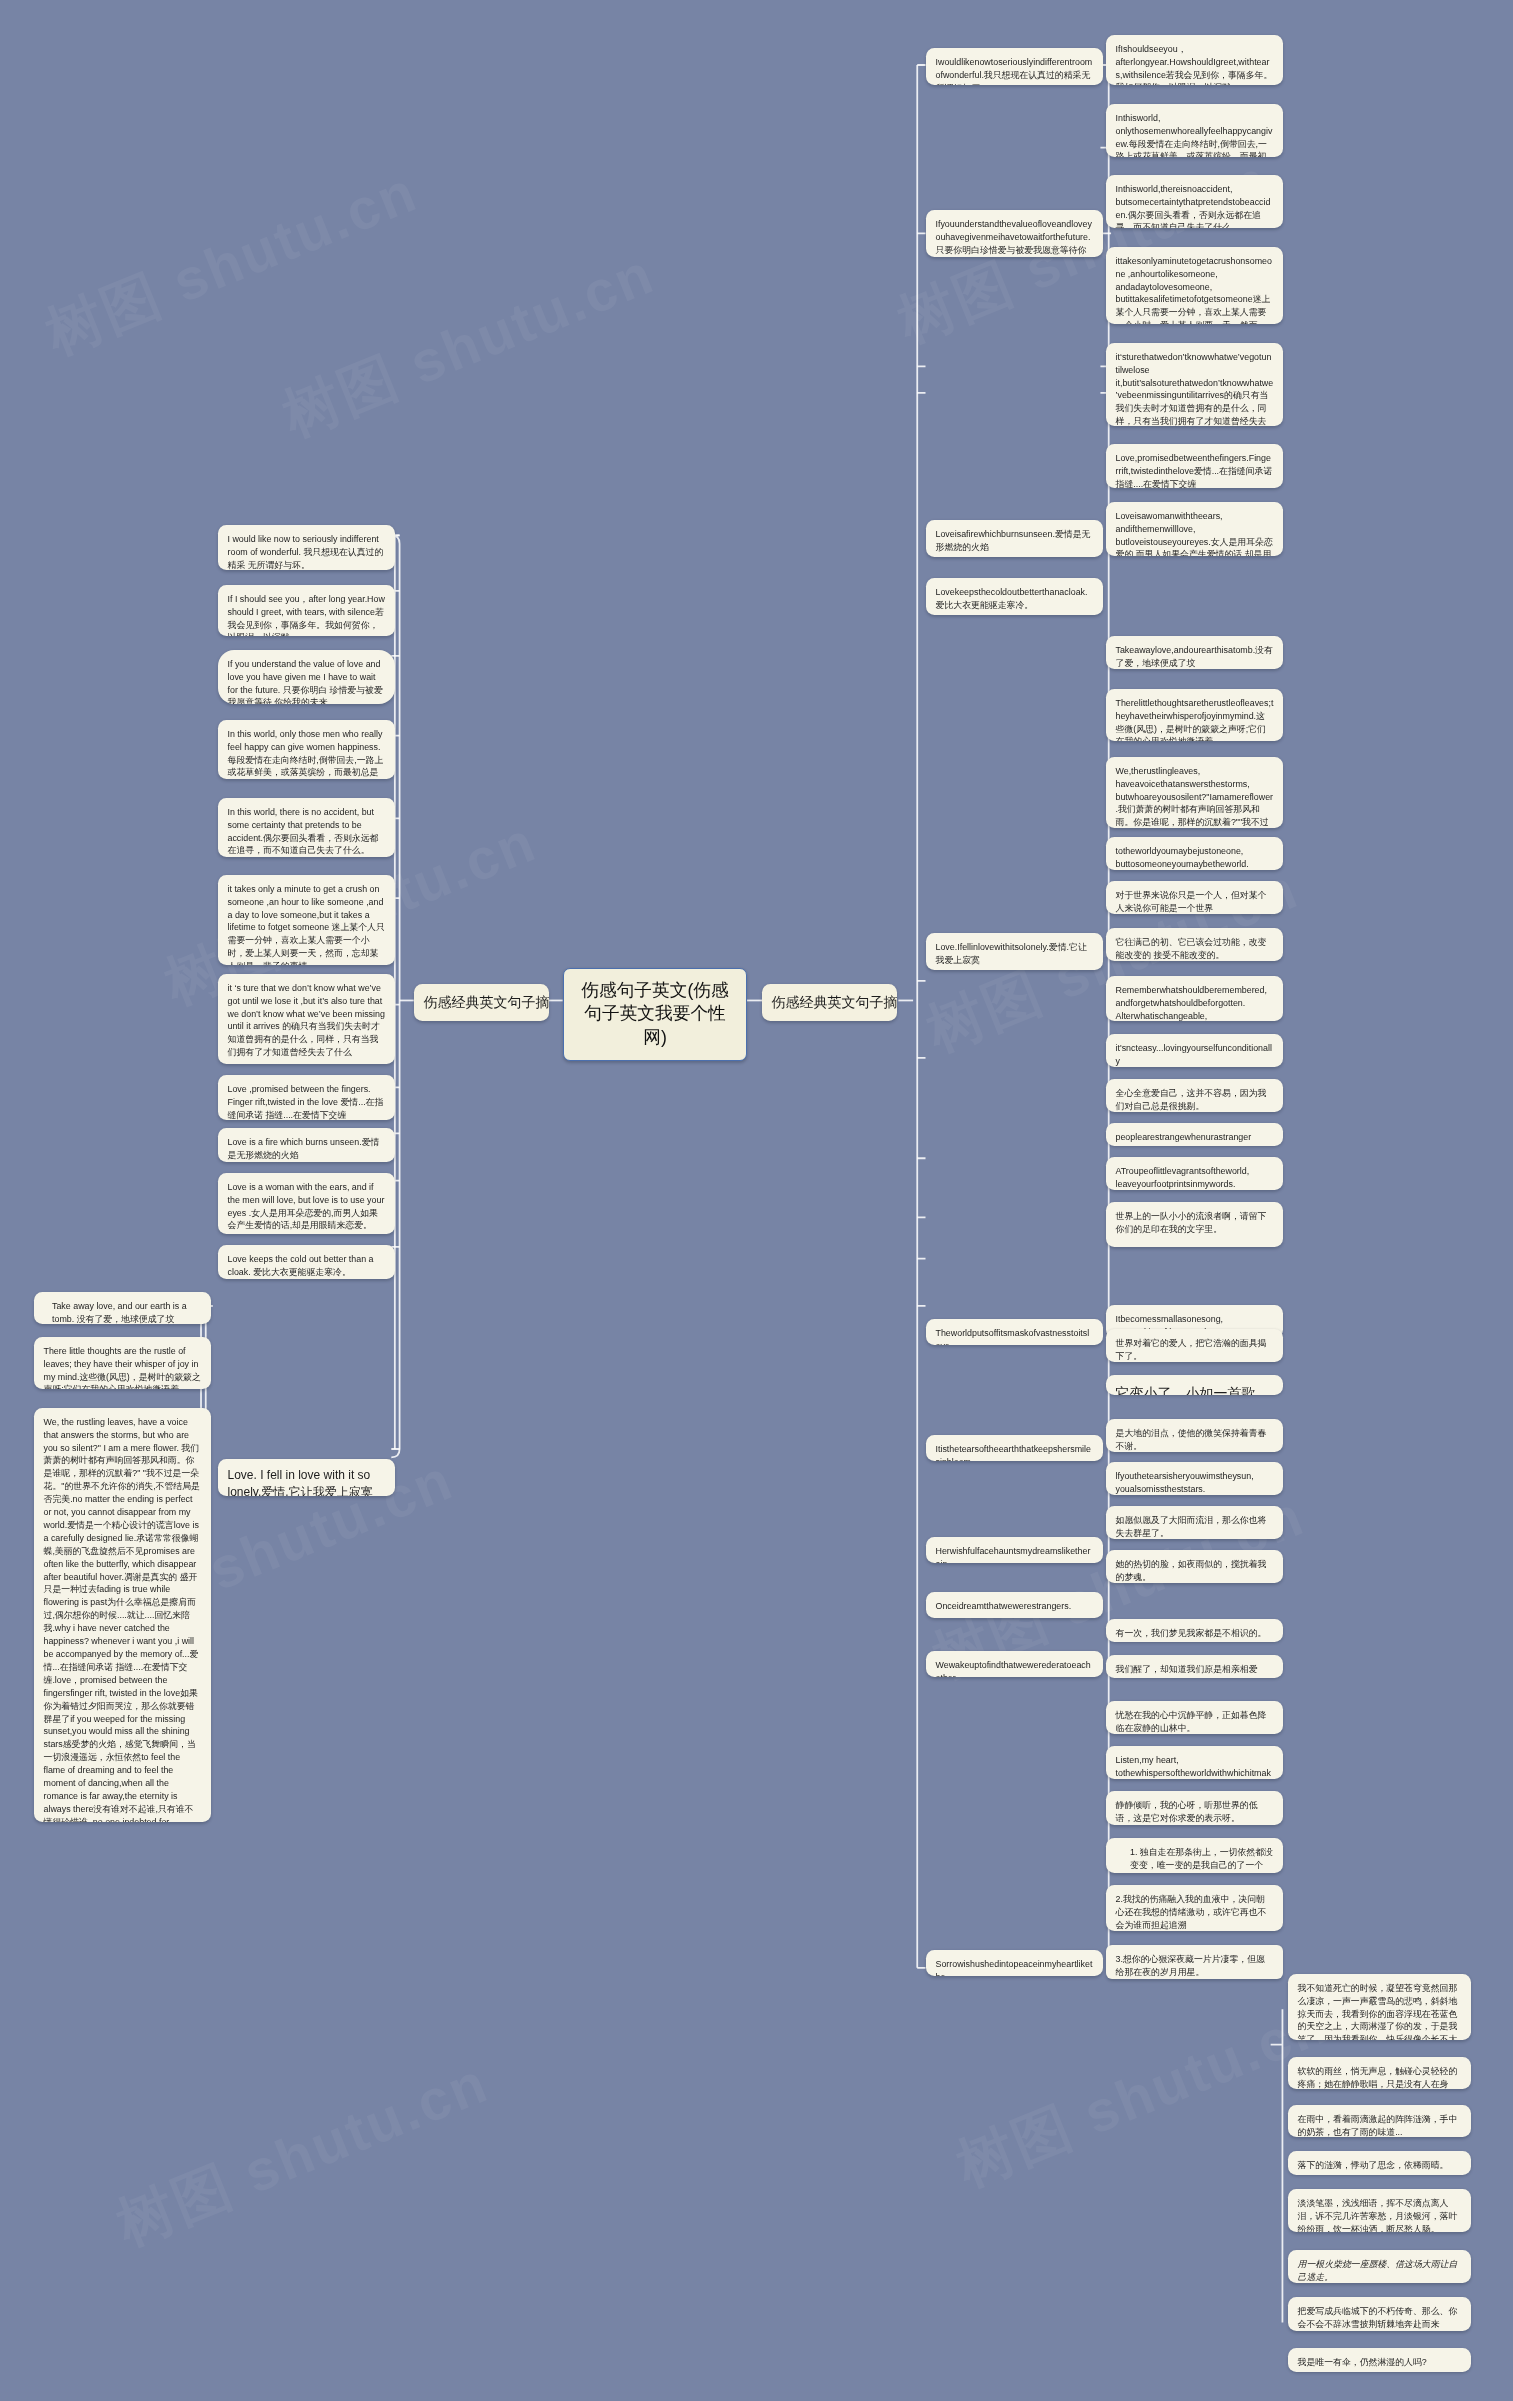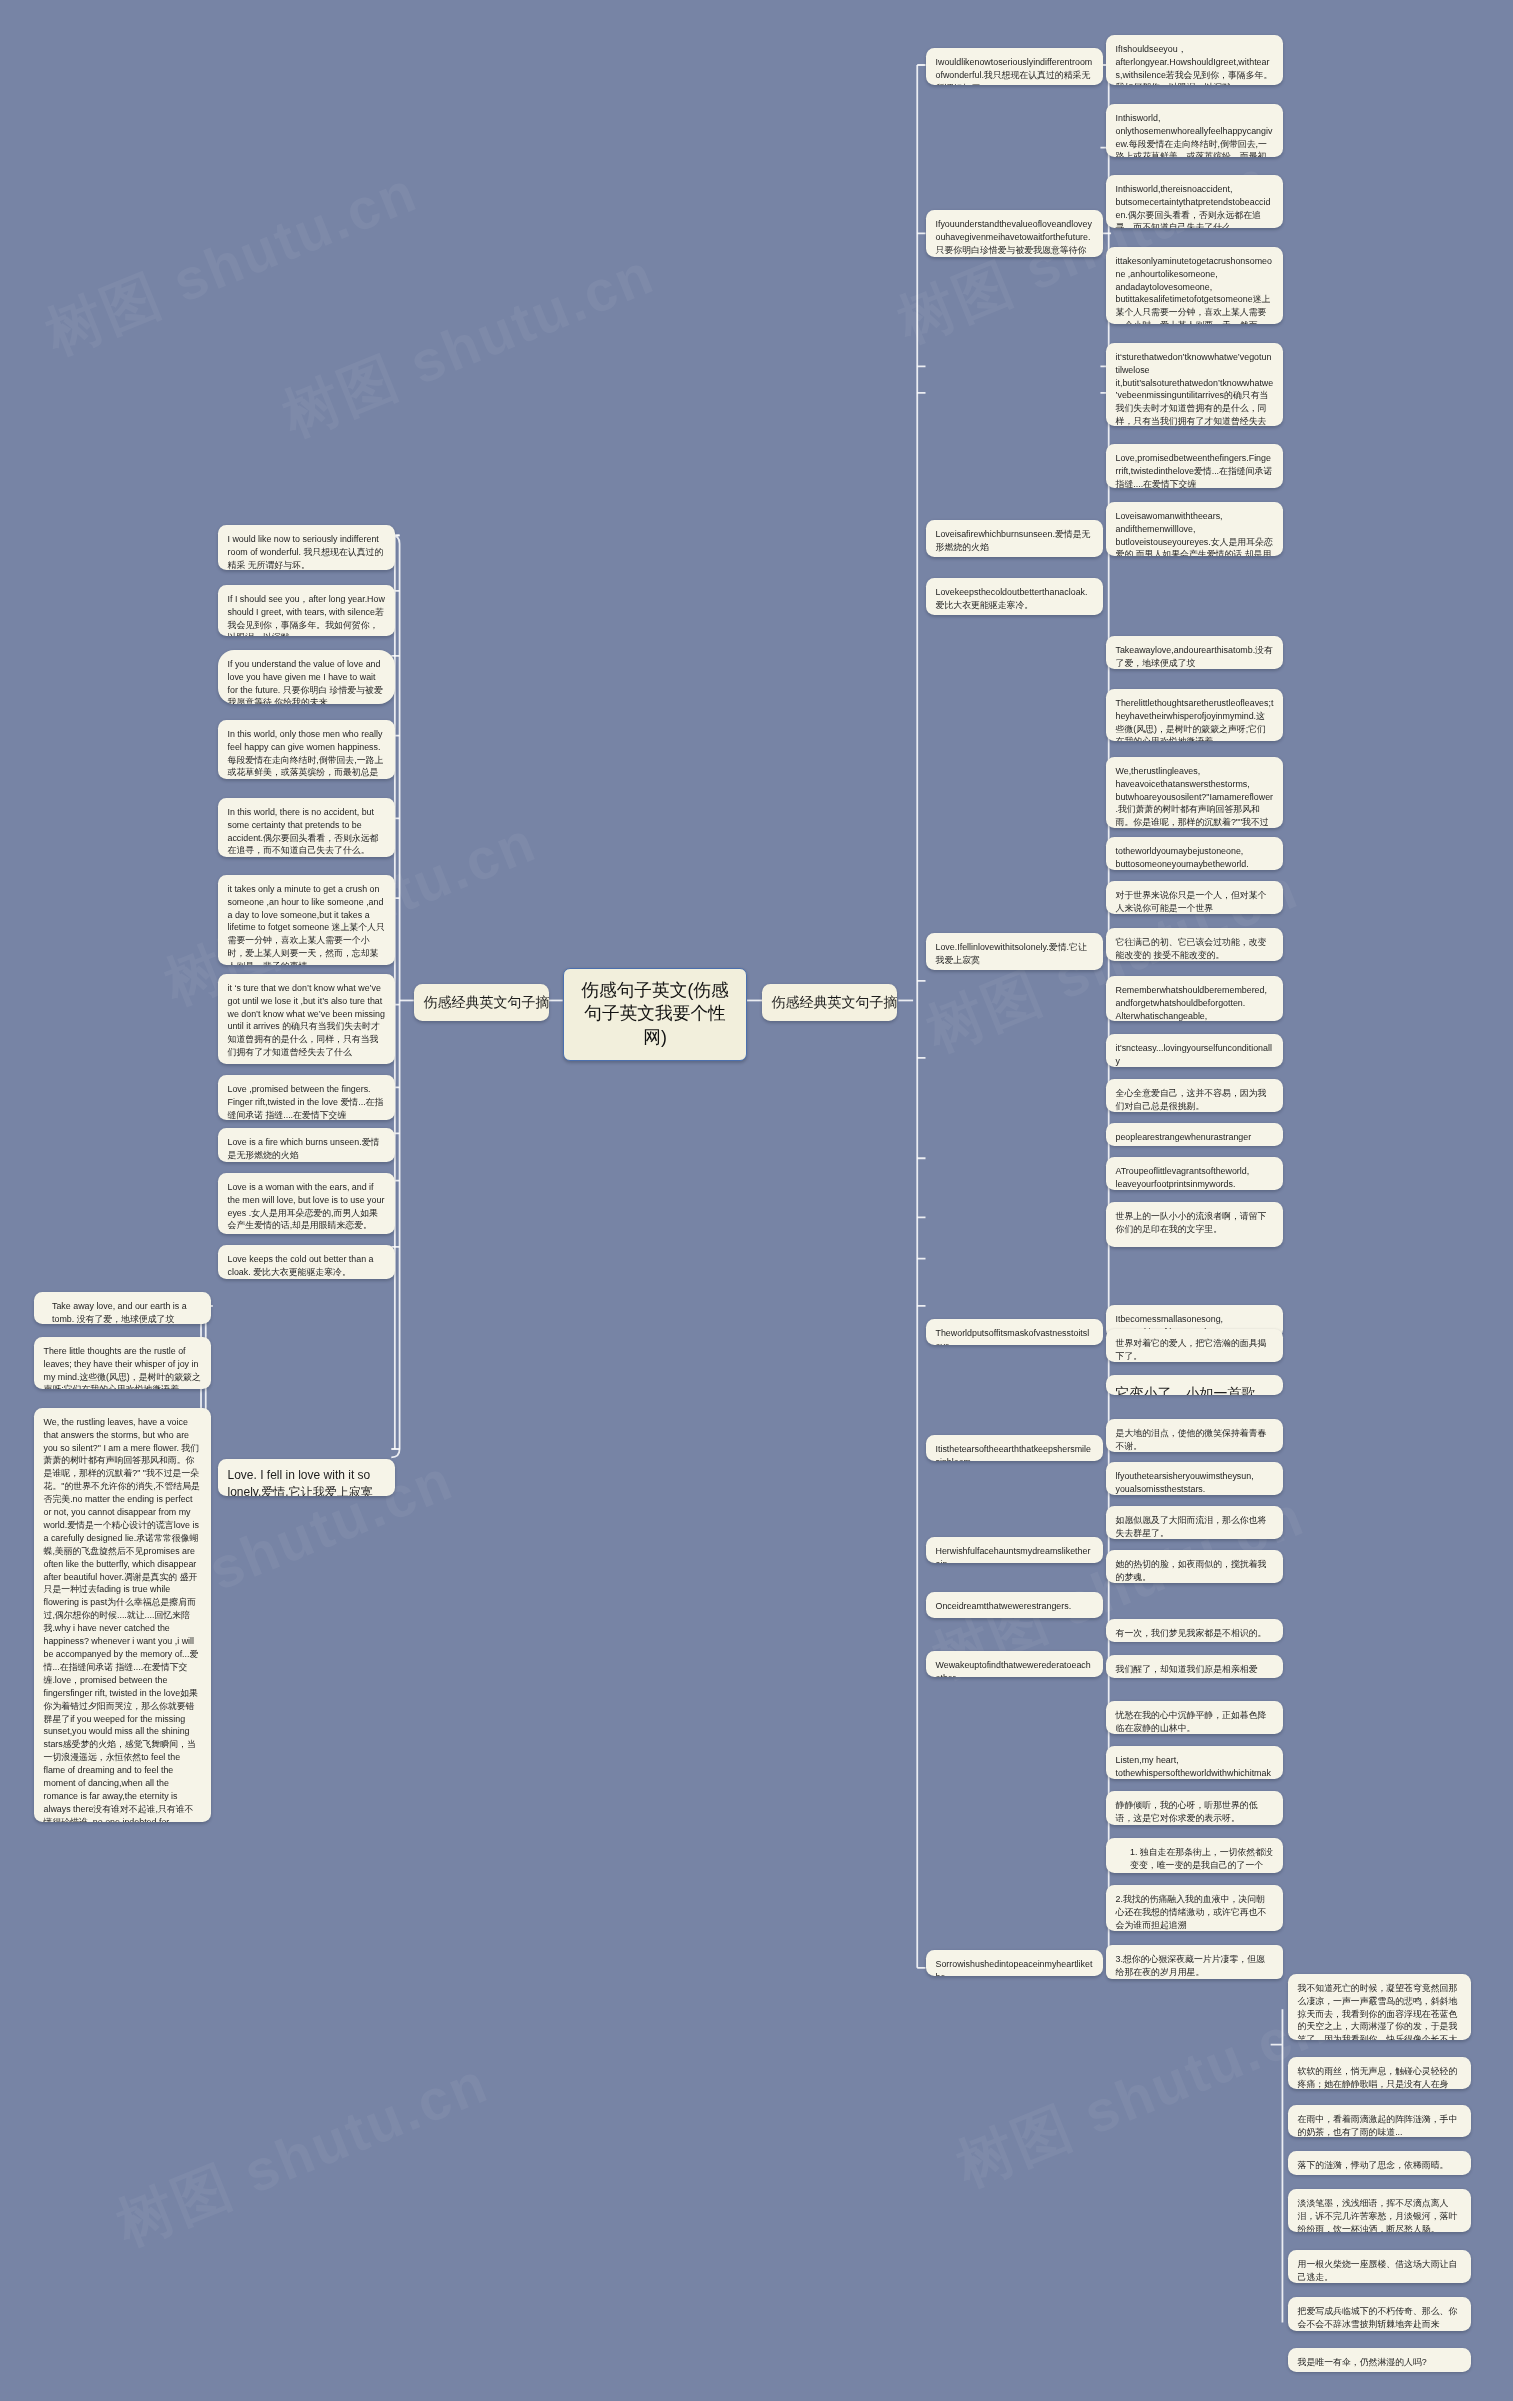--- a/index.html
+++ b/index.html
@@ -183,18 +183,18 @@
   <div class="node" style="left:1106px; top:1791px; width:177px; height:34px;  font-size:8.9px;">静静倾听，我的心呀，听那世界的低语，这是它对你求爱的表示呀。</div>
   <div class="node" style="left:1106px; top:1838px; width:177px; height:35px;  font-size:8.9px;padding-left:24px;">1. 独自走在那条街上，一切依然都没变变，唯一变的是我自己的了一个你。</div>
   <div class="node" style="left:1106px; top:1885px; width:177px; height:46px;  font-size:8.9px;">2.我找的伤痛融入我的血液中，决问朝心还在我想的情绪激动，或许它再也不会为谁而担起追溯</div>
   <div class="node" style="left:1106px; top:1945px; width:177px; height:34px;  font-size:8.9px;border-radius:6px;">3.想你的心狠深夜藏一片片凄零，但愿给那在夜的岁月用星。</div>
 
   <div class="node" style="left:1288px; top:1974px; width:183px; height:66px; font-size:8.9px;">我不知道死亡的时候，凝望苍穹竟然回那么凄凉，一声一声霰雪鸟的悲鸣，斜斜地掠天而去，我看到你的面容浮现在苍蓝色的天空之上，大雨淋湿了你的发，于是我笑了，因为我看到你，快乐得像个长不大的孩子。</div>
   <div class="node" style="left:1288px; top:2057px; width:183px; height:32px;  font-size:8.9px;">软软的雨丝，悄无声息，触碰心灵轻轻的疼痛；她在静静歌唱，只是没有人在身旁............</div>
   <div class="node" style="left:1288px; top:2105px; width:183px; height:32px;  font-size:8.9px;">在雨中，看着雨滴激起的阵阵涟漪，手中的奶茶，也有了雨的味道...</div>
   <div class="node" style="left:1288px; top:2151px; width:183px; height:23.6px;  font-size:8.9px;">落下的涟漪，悸动了思念，依稀雨晴。</div>
   <div class="node" style="left:1288px; top:2189px; width:183px; height:43px;  font-size:8.9px;">淡淡笔墨，浅浅细语，挥不尽滴点离人泪，诉不完几许苦寒愁，月淡银河，落叶纷纷雨，饮一杯浊酒，断尽愁人肠。</div>
-  <div class="node" style="left:1288px; top:2250px; width:183px; height:33px;  font-size:8.9px;">用一根火柴烧一座蜃楼、借这场大雨让自己逃走。</div>
+  <div class="node" style="left:1288px; top:2250px; width:183px; height:33px;  font-size:8.9px;font-style:italic;">用一根火柴烧一座蜃楼、借这场大雨让自己逃走。</div>
   <div class="node" style="left:1288px; top:2297px; width:183px; height:34px;  font-size:8.9px;">把爱写成兵临城下的不朽传奇、那么、你会不会不辞冰雪披荆斩棘地奔赴而来</div>
   <div class="node" style="left:1288px; top:2348px; width:183px; height:23.6px;  font-size:8.9px;">我是唯一有伞，仍然淋湿的人吗?</div>
 
 </div>
 
 
 </body></html>

